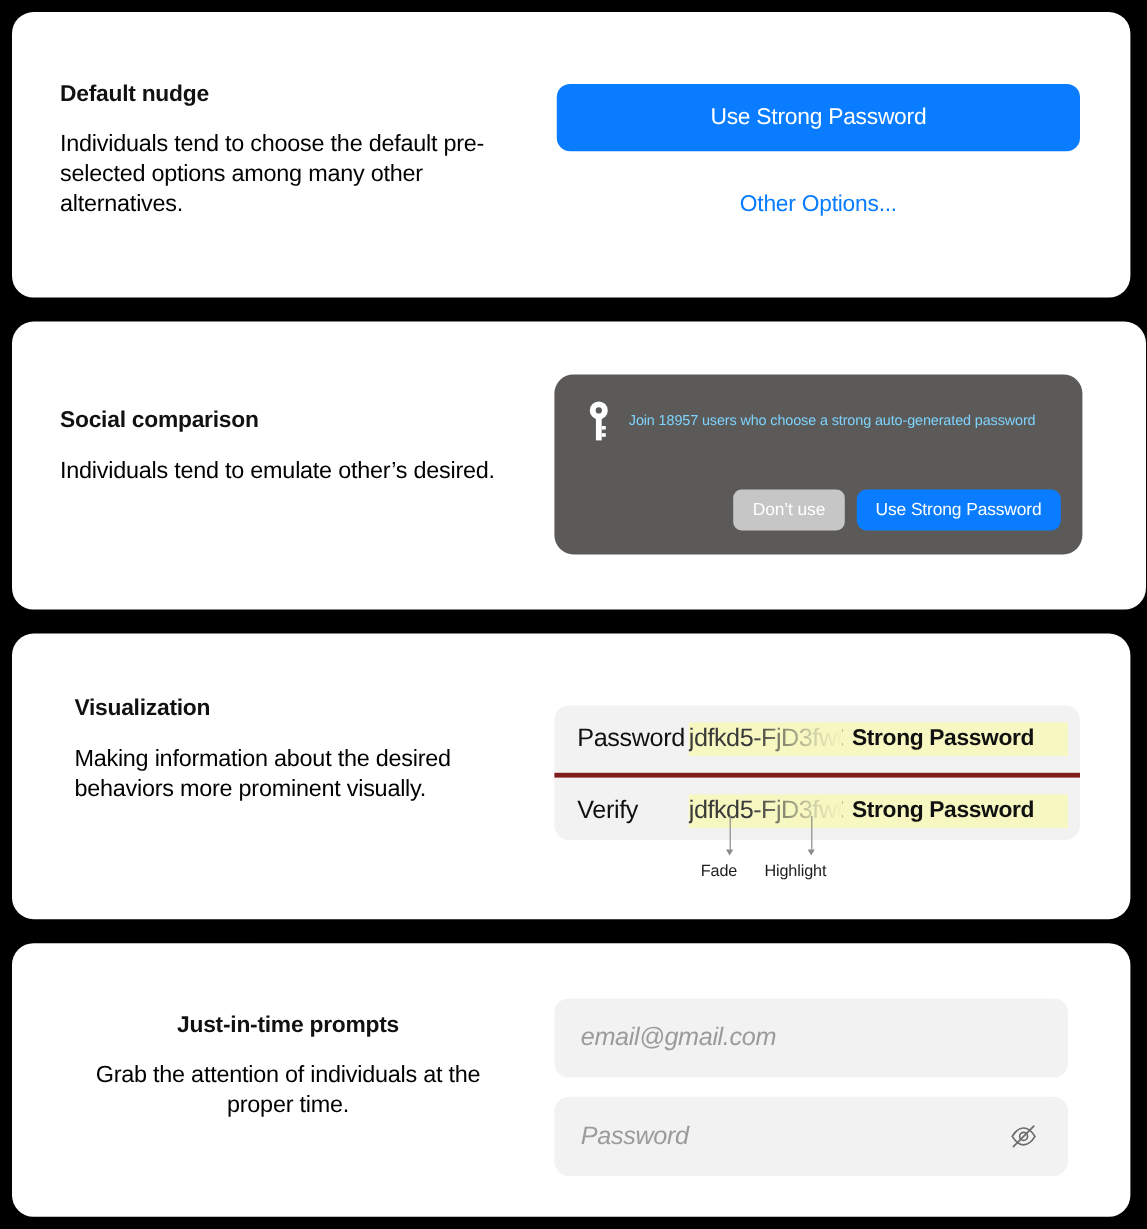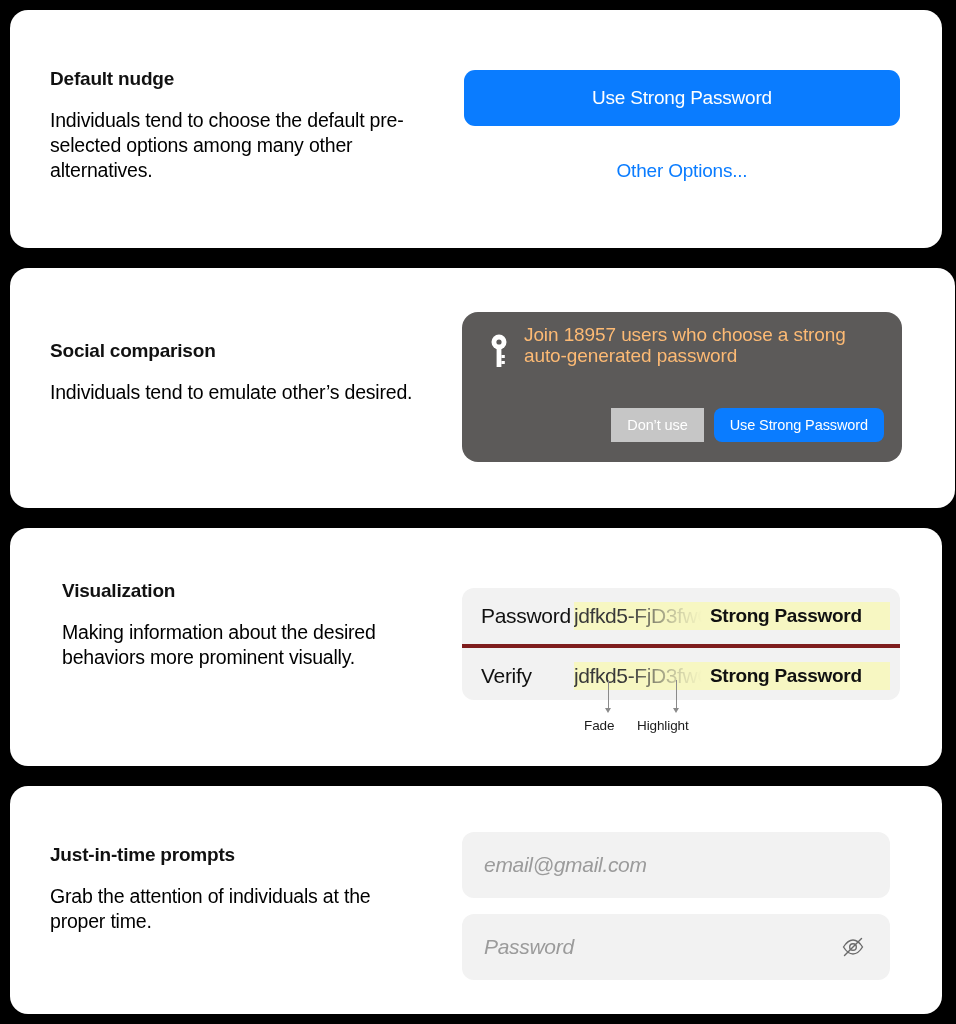--- a/index.html
+++ b/index.html
@@ -102,40 +102,40 @@
   .toast-key {
     position: absolute;
     left: 26px;
     top: 22px;
     width: 22px;
     height: 34px;
   }
   .toast-msg {
     position: absolute;
     left: 62px;
-    top: 12px;
+    top: 28px;
     right: 18px;
-    color: #fdba74;
-    font-size: 19px;
+    color: #7dd3fc;
+    font-size: 12px;
     line-height: 21px;
     letter-spacing: -0.1px;
   }
   .toast-actions {
     position: absolute;
     right: 18px;
     bottom: 20px;
     display: flex;
     gap: 10px;
     align-items: center;
   }
   .btn-ghost {
     background: #c6c6c6;
     color: #ffffff;
     border: none;
-    border-radius: 0;
+    border-radius: 7px;
     height: 34px;
     padding: 0 16px;
     font-size: 14.5px;
     font-family: "Liberation Sans", sans-serif;
     letter-spacing: -0.1px;
     cursor: pointer;
   }
   .btn-blue-sm {
     background: #0a7cff;
     color: #ffffff;
@@ -228,21 +228,21 @@
   }
   .annot .cap {
     position: absolute;
     font-size: 13.5px;
     color: #1c1c1c;
     white-space: nowrap;
     letter-spacing: -0.1px;
   }
 
   
-  #copy-4 { left: 40px; top: 58px; width: 380px; }
+  #copy-4 { left: 40px; top: 58px; width: 380px; text-align: center; }
 
   .field {
     position: absolute;
     left: 452px;
     width: 428px;
     height: 66px;
     background: #f2f2f2;
     border-radius: 12px;
     display: flex;
     align-items: center;

